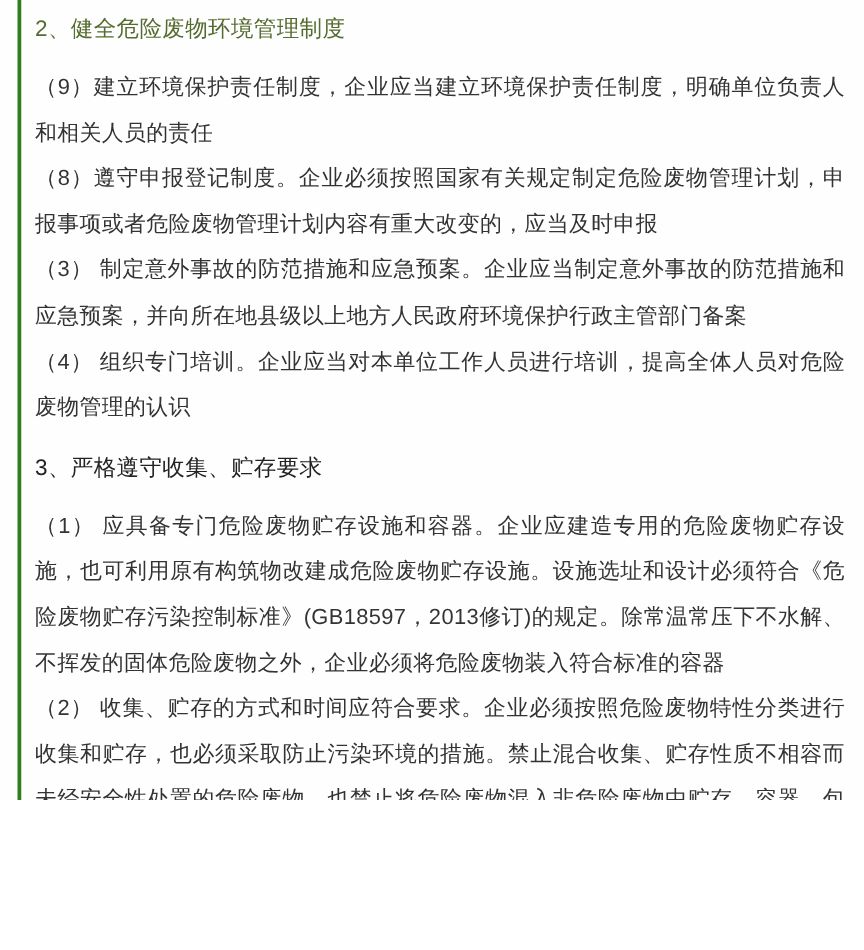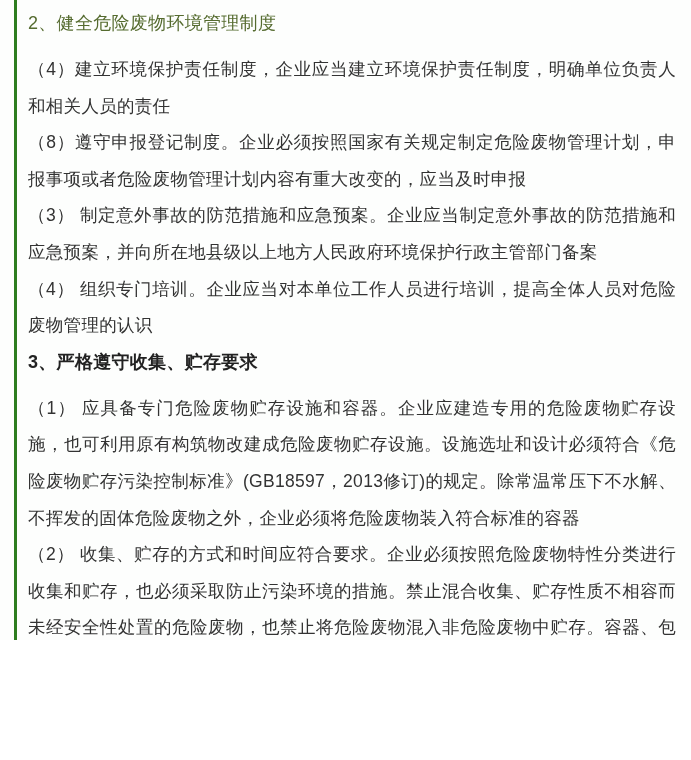--- a/index.html
+++ b/index.html
@@ -43,35 +43,35 @@
     font-size: 18px;
     line-height: 37px;
     margin: 0 0 9px 0;
   }
   .heading-olive {
     color: #556b2f;
     font-weight: 400;
   }
   .heading-dark {
     color: #222222;
-    font-weight: 700;
-    margin-top: 0;
+    font-weight: 400;
+    margin-top: 12px;
   }
 </style>
 </head>
 <body>
 
 <div class="page">
   <div class="accent-border"></div>
 
   <div class="content">
 
     <section>
       <h2 class="section-heading heading-olive">2、健全危险废物环境管理制度</h2>
-      <p>（4）建立环境保护责任制度，企业应当建立环境保护责任制度，明确单位负责人和相关人员的责任</p>
+      <p>（9）建立环境保护责任制度，企业应当建立环境保护责任制度，明确单位负责人和相关人员的责任</p>
       <p>（8）遵守申报登记制度。企业必须按照国家有关规定制定危险废物管理计划，申报事项或者危险废物管理计划内容有重大改变的，应当及时申报</p>
       <p>（3） 制定意外事故的防范措施和应急预案。企业应当制定意外事故的防范措施和应急预案，并向所在地县级以上地方人民政府环境保护行政主管部门备案</p>
       <p>（4） 组织专门培训。企业应当对本单位工作人员进行培训，提高全体人员对危险废物管理的认识</p>
     </section>
 
     <section>
       <h2 class="section-heading heading-dark">3、严格遵守收集、贮存要求</h2>
       <p>（1） 应具备专门危险废物贮存设施和容器。企业应建造专用的危险废物贮存设施，也可利用原有构筑物改建成危险废物贮存设施。设施选址和设计必须符合《危险废物贮存污染控制标准》(GB18597，2013修订)的规定。除常温常压下不水解、不挥发的固体危险废物之外，企业必须将危险废物装入符合标准的容器</p>
       <p>（2） 收集、贮存的方式和时间应符合要求。企业必须按照危险废物特性分类进行收集和贮存，也必须采取防止污染环境的措施。禁止混合收集、贮存性质不相容而未经安全性处置的危险废物，也禁止将危险废物混入非危险废物中贮存。容器、包装物和贮存场所均需按相关国家标准和《〈环境保护图形标志〉实施细则(试行)》设置危险废物识别标识，包括粘贴标签或设置警示标志等。贮存危险废物的期限通常不得超过一年，延长贮存期限的需报经环保部门批准</p>
     </section>

